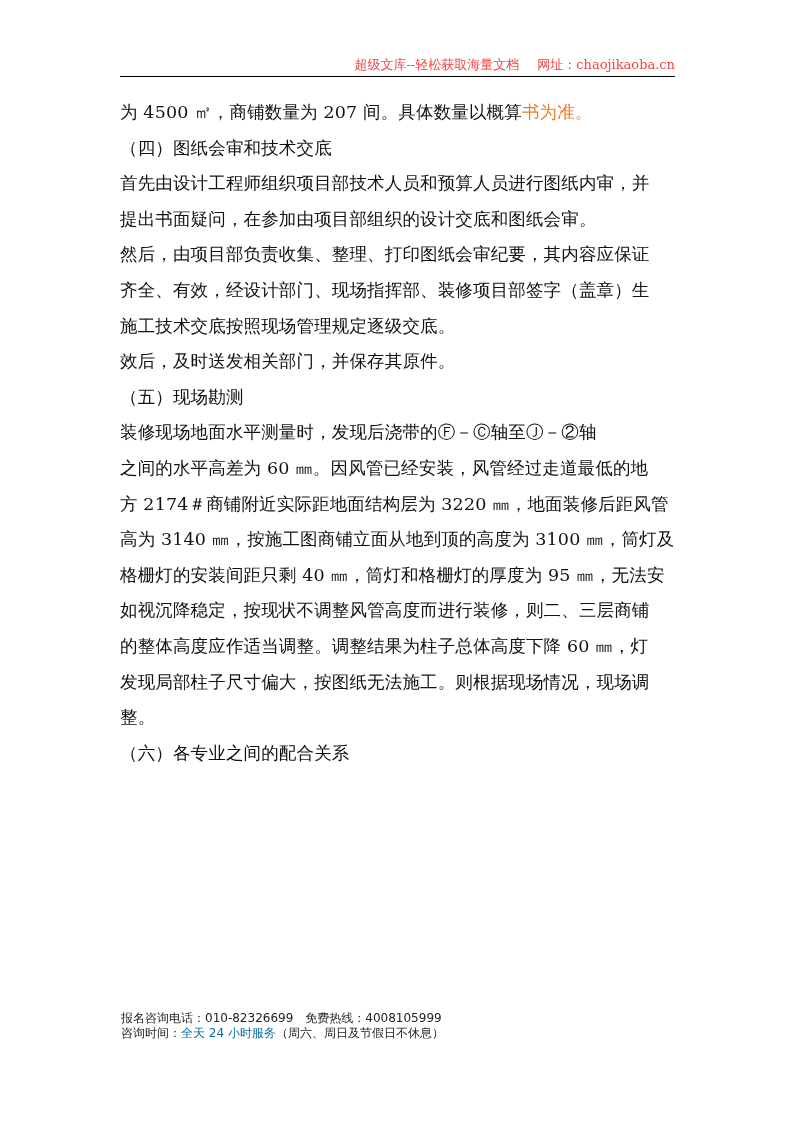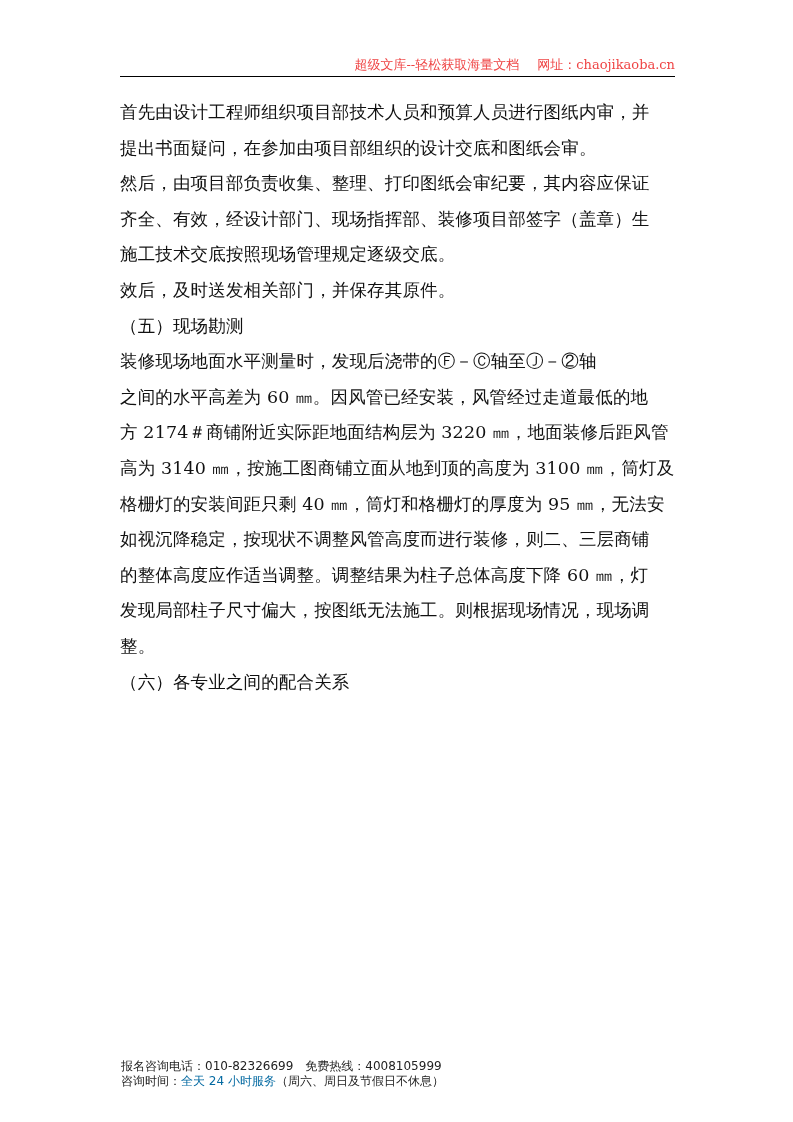--- a/index.html
+++ b/index.html
@@ -6,32 +6,34 @@
     body { width: 793px; height: 1122px; position: relative; overflow: hidden;
            font-family: "DejaVu Serif", "Liberation Serif", serif; color: #111; }
     .header { position: absolute; left: 120px; top: 56px; width: 555px; height: 20px;
               border-bottom: 1.5px solid #000; font-size: 13px; text-align: right;
               line-height: 18px; color: #ef4444; }
     .header .site { margin-left: 18px; }
     .body { position: absolute; left: 120px; top: 95px; width: 558px; }
     .line { font-size: 17.5px; line-height: 35.6px; white-space: nowrap; height: 35.6px; letter-spacing: 0.15px; }
     .orange { color: #f07a28; }
     .footer { position: absolute; left: 121px; top: 1011px; font-size: 12px; line-height: 15px;
-              font-family: "DejaVu Sans", "Liberation Sans", sans-serif; color: #222; margin-top: 48px; }
+              font-family: "DejaVu Sans", "Liberation Sans", sans-serif; color: #222; }
     .footer .red { color: #0369a1; }
     .footer .gap { display: inline-block; width: 12px; }
   </style>
 </head>
 <body>
 
 <div class="header">
   <span>超级文库--轻松获取海量文档</span><span class="site">网址：chaojikaoba.cn</span>
 </div>
 
 <div class="body">
+  <div class="line"><span>为 4500 ㎡，商铺数量为 207 间。具体数量以概算</span><span class="orange">书为准。</span></div>
+  <div class="line">（四）图纸会审和技术交底</div>
   <div class="line">首先由设计工程师组织项目部技术人员和预算人员进行图纸内审，并</div>
   <div class="line">提出书面疑问，在参加由项目部组织的设计交底和图纸会审。</div>
   <div class="line">然后，由项目部负责收集、整理、打印图纸会审纪要，其内容应保证</div>
   <div class="line">齐全、有效，经设计部门、现场指挥部、装修项目部签字（盖章）生</div>
   <div class="line">施工技术交底按照现场管理规定逐级交底。</div>
   <div class="line">效后，及时送发相关部门，并保存其原件。</div>
   <div class="line">（五）现场勘测</div>
   <div class="line">装修现场地面水平测量时，发现后浇带的Ⓕ－Ⓒ轴至Ⓙ－②轴</div>
   <div class="line">之间的水平高差为 60 ㎜。因风管已经安装，风管经过走道最低的地</div>
   <div class="line">方 2174＃商铺附近实际距地面结构层为 3220 ㎜，地面装修后距风管</div>

